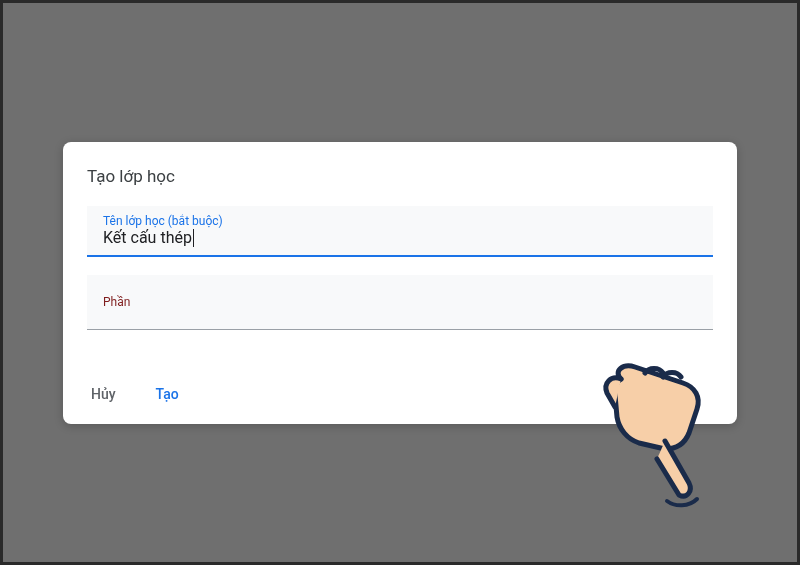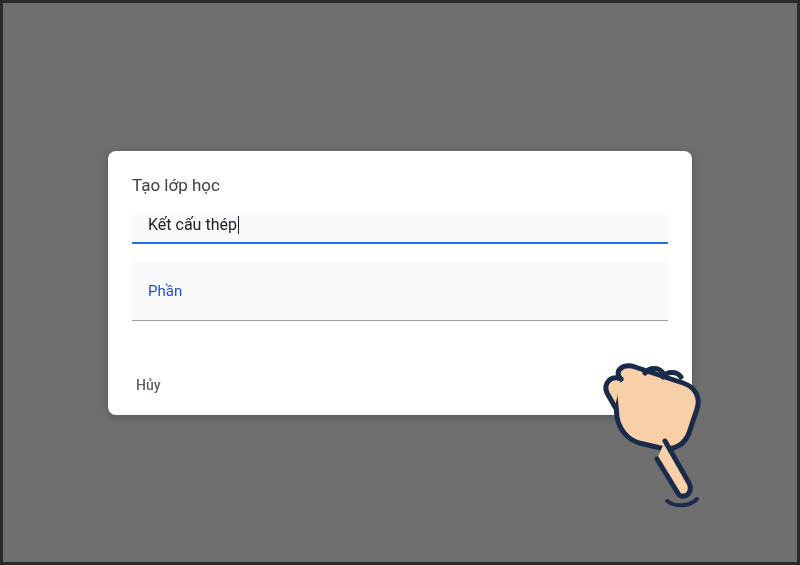--- a/index.html
+++ b/index.html
@@ -8,21 +8,21 @@
       height: 565px;
       background: #6f6f6f;
       font-family: 'Roboto', Arial, sans-serif;
       display: flex;
       align-items: center;
       justify-content: center;
       position: relative;
       border: 3px solid #2a2a2a;
     }
     .dialog {
-      width: 584px;
+      width: 674px;
       background: #fff;
       border-radius: 8px;
       padding: 24px 24px 16px 24px;
       box-shadow: 0 2px 10px rgba(0,0,0,0.2);
     }
     .dialog-title {
       font-size: 17px;
       color: #3c4043;
       margin-bottom: 20px;
       font-weight: 400;
@@ -50,37 +50,37 @@
       color: #202124;
       width: 100%;
       padding: 4px 0 10px 0;
       outline: none;
       font-family: inherit;
     }
     .field-input.with-float {
       padding: 0 0 8px 0;
     }
     .field-placeholder {
-      font-size: 15px;
-      color: #1d4ed8;
+      font-size: 12px;
+      color: #7f1d1d;
       padding: 20px 0;
       display: block;
     }
     .cursor {
       display: inline-block;
       width: 1px;
       height: 18px;
       background: #202124;
       vertical-align: middle;
       margin-left: 1px;
     }
     .actions {
       display: flex;
-      justify-content: space-between;
-      gap: 40px;
+      justify-content: flex-start;
+      gap: 32px;
       margin-top: 50px;
       padding-right: 12px;
     }
     .btn {
       background: none;
       border: none;
       font-size: 14px;
       font-weight: 500;
       cursor: pointer;
       padding: 6px 4px;
@@ -96,20 +96,21 @@
       pointer-events: none;
     }
   </style>
 </head>
 <body>
 
 <div class="dialog">
   <div class="dialog-title">Tạo lớp học</div>
 
   <div class="field focused">
+    <span class="field-label-float">Tên lớp học (bắt buộc)</span>
     <div style="display:flex;align-items:flex-end;padding-bottom:8px;">
       <span class="field-input with-float" style="width:auto;padding:0;">Kết cấu thép</span>
       <span class="cursor"></span>
     </div>
   </div>
 
   <div class="field empty">
     <span class="field-placeholder">Phần</span>
   </div>
 

